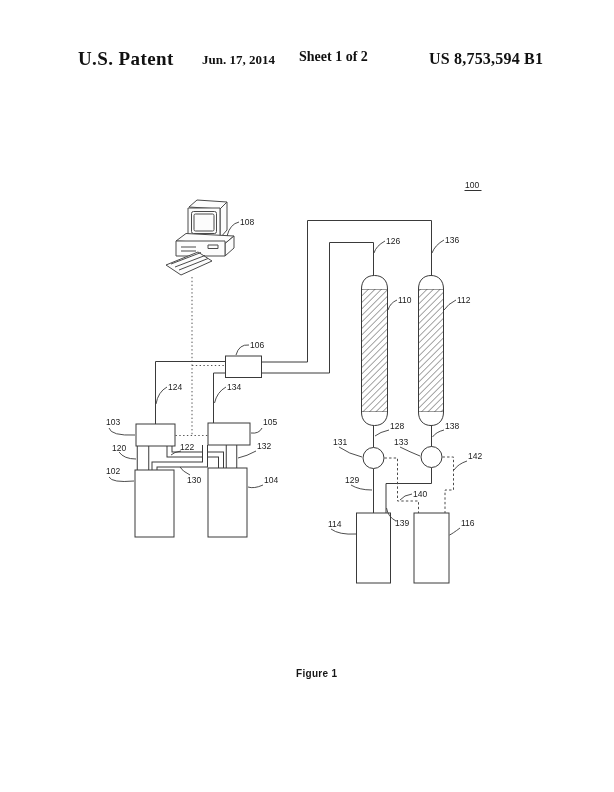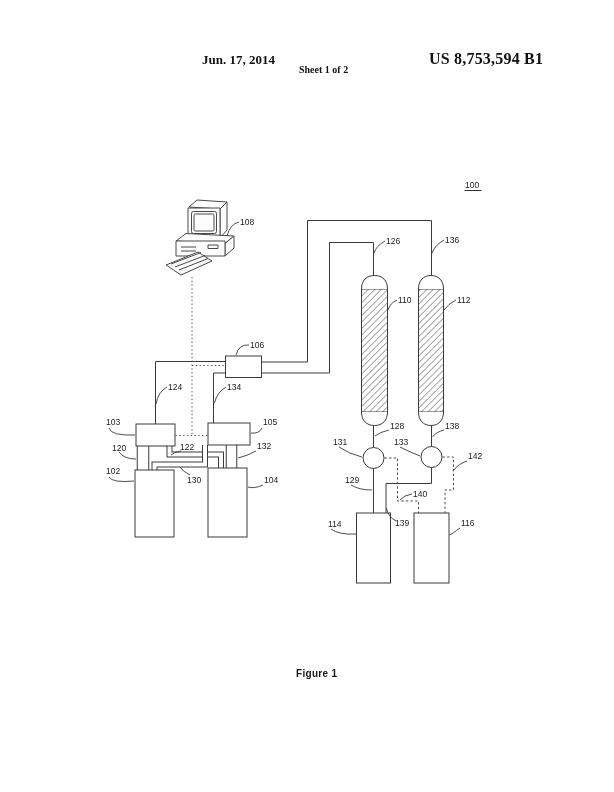--- a/index.html
+++ b/index.html
@@ -6,38 +6,39 @@
   .page{
     position:relative;
     width:614px;height:792px;
     background:#ffffff;
     overflow:hidden;
     font-family:"Liberation Serif", serif;
   }
   .hdr{position:absolute;color:#111;white-space:nowrap;}
   .h-title{left:78px;top:48px;font-size:19px;font-weight:bold;letter-spacing:.4px;}
   .h-date{left:202px;top:52px;font-size:13px;font-weight:bold;}
-  .h-sheet{left:299px;top:64px;font-size:10px;font-weight:bold;}
+  .h-sheet{left:299px;top:49px;font-size:14px;font-weight:bold;}
   .h-patno{left:429px;top:50px;font-size:16px;font-weight:bold;letter-spacing:.2px;}
   .caption{
     position:absolute;left:296px;top:668px;
     font-family:"Liberation Sans", sans-serif;
     font-size:10px;font-weight:bold;color:#161616;letter-spacing:.3px;
   }
   svg{position:absolute;left:0;top:0;}
   svg text{
     font-family:"Liberation Sans", sans-serif;
     font-size:8.5px;fill:#1b1b1b;
   }
 </style>
 </head>
 <body>
 
 <div class="page">
 
+  <span class="hdr h-title">U.S. Patent</span>
   <span class="hdr h-date">Jun. 17, 2014</span>
   <span class="hdr h-sheet">Sheet 1 of 2</span>
   <span class="hdr h-patno">US 8,753,594 B1</span>
 
   <svg width="614" height="792" viewBox="0 0 614 792">
     <defs>
       <pattern id="hatch" patternUnits="userSpaceOnUse" width="4.6" height="4.6" patternTransform="rotate(45)">
         <line x1="0" y1="0" x2="0" y2="4.6" stroke="#4a4a4a" stroke-width="1"></line>
       </pattern>
     </defs>

